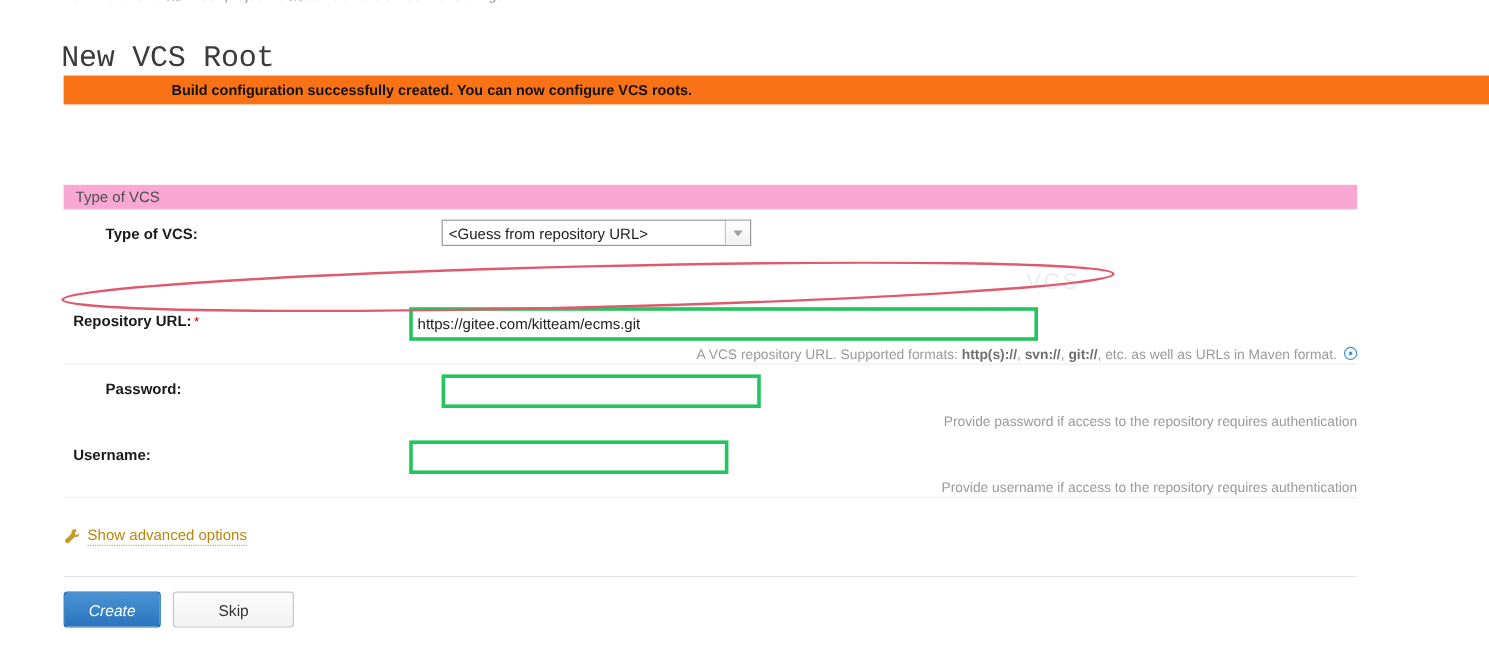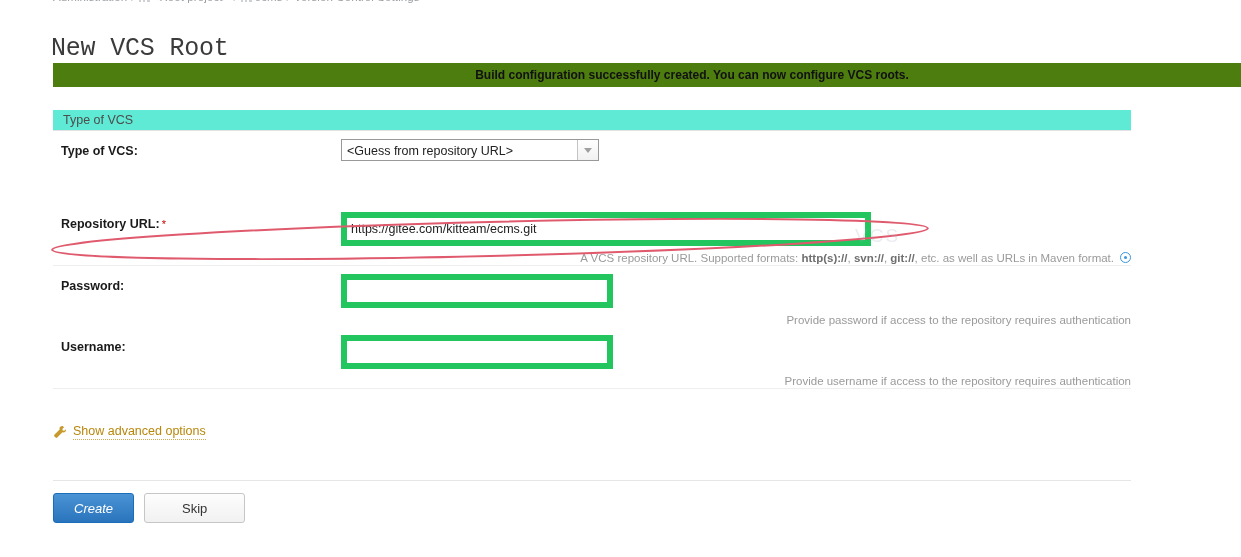--- a/index.html
+++ b/index.html
@@ -55,62 +55,62 @@
     font-family: Liberation Mono, monospace;
   }
 
   
   .banner {
     position: absolute;
     left: 53px;
     top: 63px;
     width: 1188px;
     height: 24px;
-    background: #4d7c0f;
+    background: #f97316;
     display: flex;
     align-items: center;
-    justify-content: center;
     box-sizing: border-box;
   }
   .banner-text {
     font-size: 12px;
     font-weight: bold;
     color: #111111;
     margin-left: 90px;
   }
 
   
   .form {
     position: absolute;
     left: 53px;
     top: 110px;
     width: 1078px;
   }
 
   .section-head {
-    background: #5eead4;
+    background: #f9a8d4;
     border-bottom: 1px solid #e2e2e2;
     height: 21px;
     line-height: 21px;
     padding-left: 10px;
     font-size: 12.5px;
     color: #4d4d4d;
     box-sizing: border-box;
+    margin-top: 44px;
   }
 
   .spacer-gap { height: 27px; }
 
   .row {
     display: flex;
     align-items: flex-start;
     border-bottom: 1px solid #eeeeee;
     min-height: 46px;
     box-sizing: border-box;
   }
-  .row.no-border { border-bottom: none; }
+  .row.no-border { border-bottom: none; margin-left: 27px; }
 
   .row-label {
     width: 288px;
     flex: 0 0 288px;
     padding-top: 13px;
     padding-left: 8px;
     box-sizing: border-box;
     font-size: 12.5px;
     font-weight: bold;
     color: #1a1a1a;
@@ -122,21 +122,21 @@
     margin-left: 2px;
   }
   .row-field {
     flex: 1 1 auto;
     padding-top: 8px;
   }
 
   input[type="text"], input[type="password"] {
     width: 252px;
     height: 20px;
-    border: 6px solid #22c55e;
+    border: 3px solid #22c55e;
     background: #ffffff;
     font-family: "Liberation Sans", sans-serif;
     font-size: 12.5px;
     color: #222222;
     padding: 1px 4px;
     box-sizing: content-box;
     outline: none;
   }
   input.wide {
     width: 510px;
@@ -210,21 +210,21 @@
     margin: -2px 0 0 -4px;
     border-left: 4px solid transparent;
     border-right: 4px solid transparent;
     border-top: 5px solid #a0a0a0;
   }
 
   
   .advanced {
     position: absolute;
     left: 53px;
-    top: 424px;
+    top: 439px;
     display: flex;
     align-items: center;
     cursor: pointer;
   }
   .wrench {
     width: 14px;
     height: 14px;
     margin-right: 6px;
     flex: 0 0 14px;
   }

